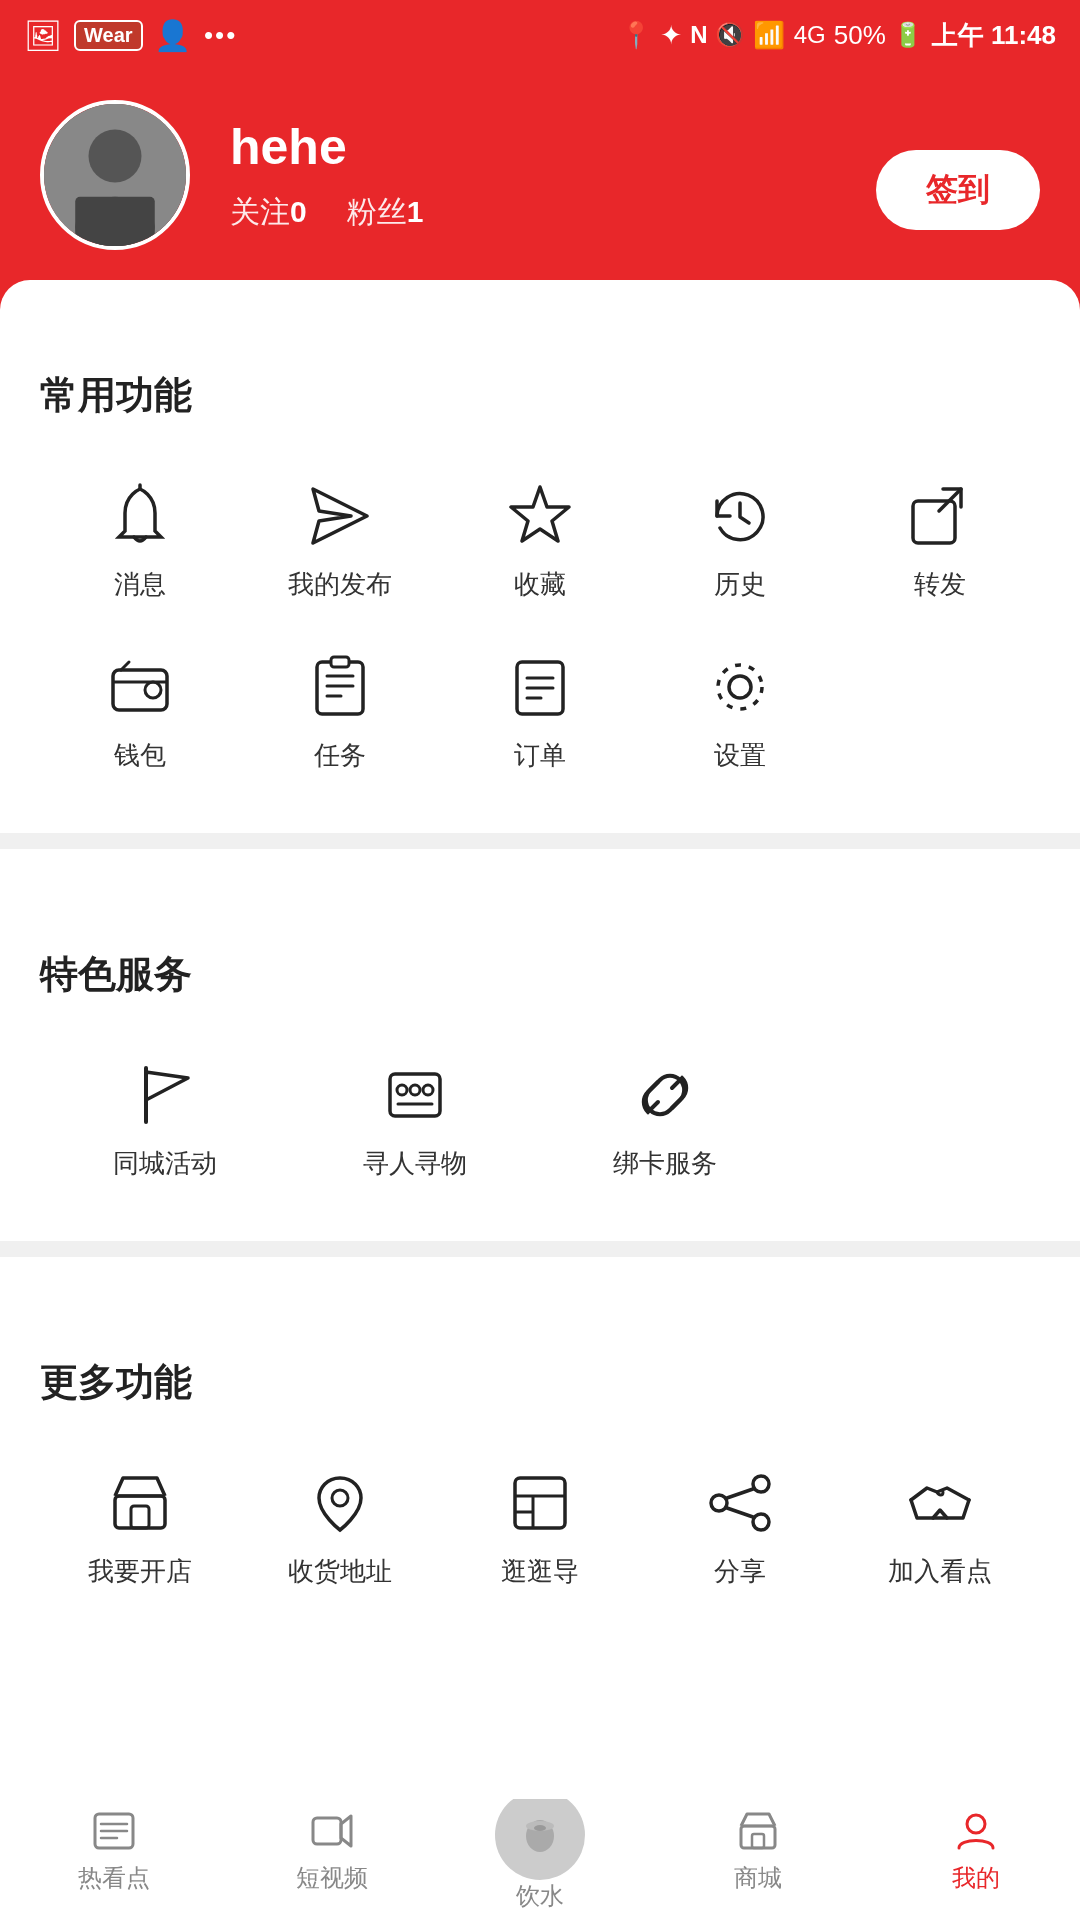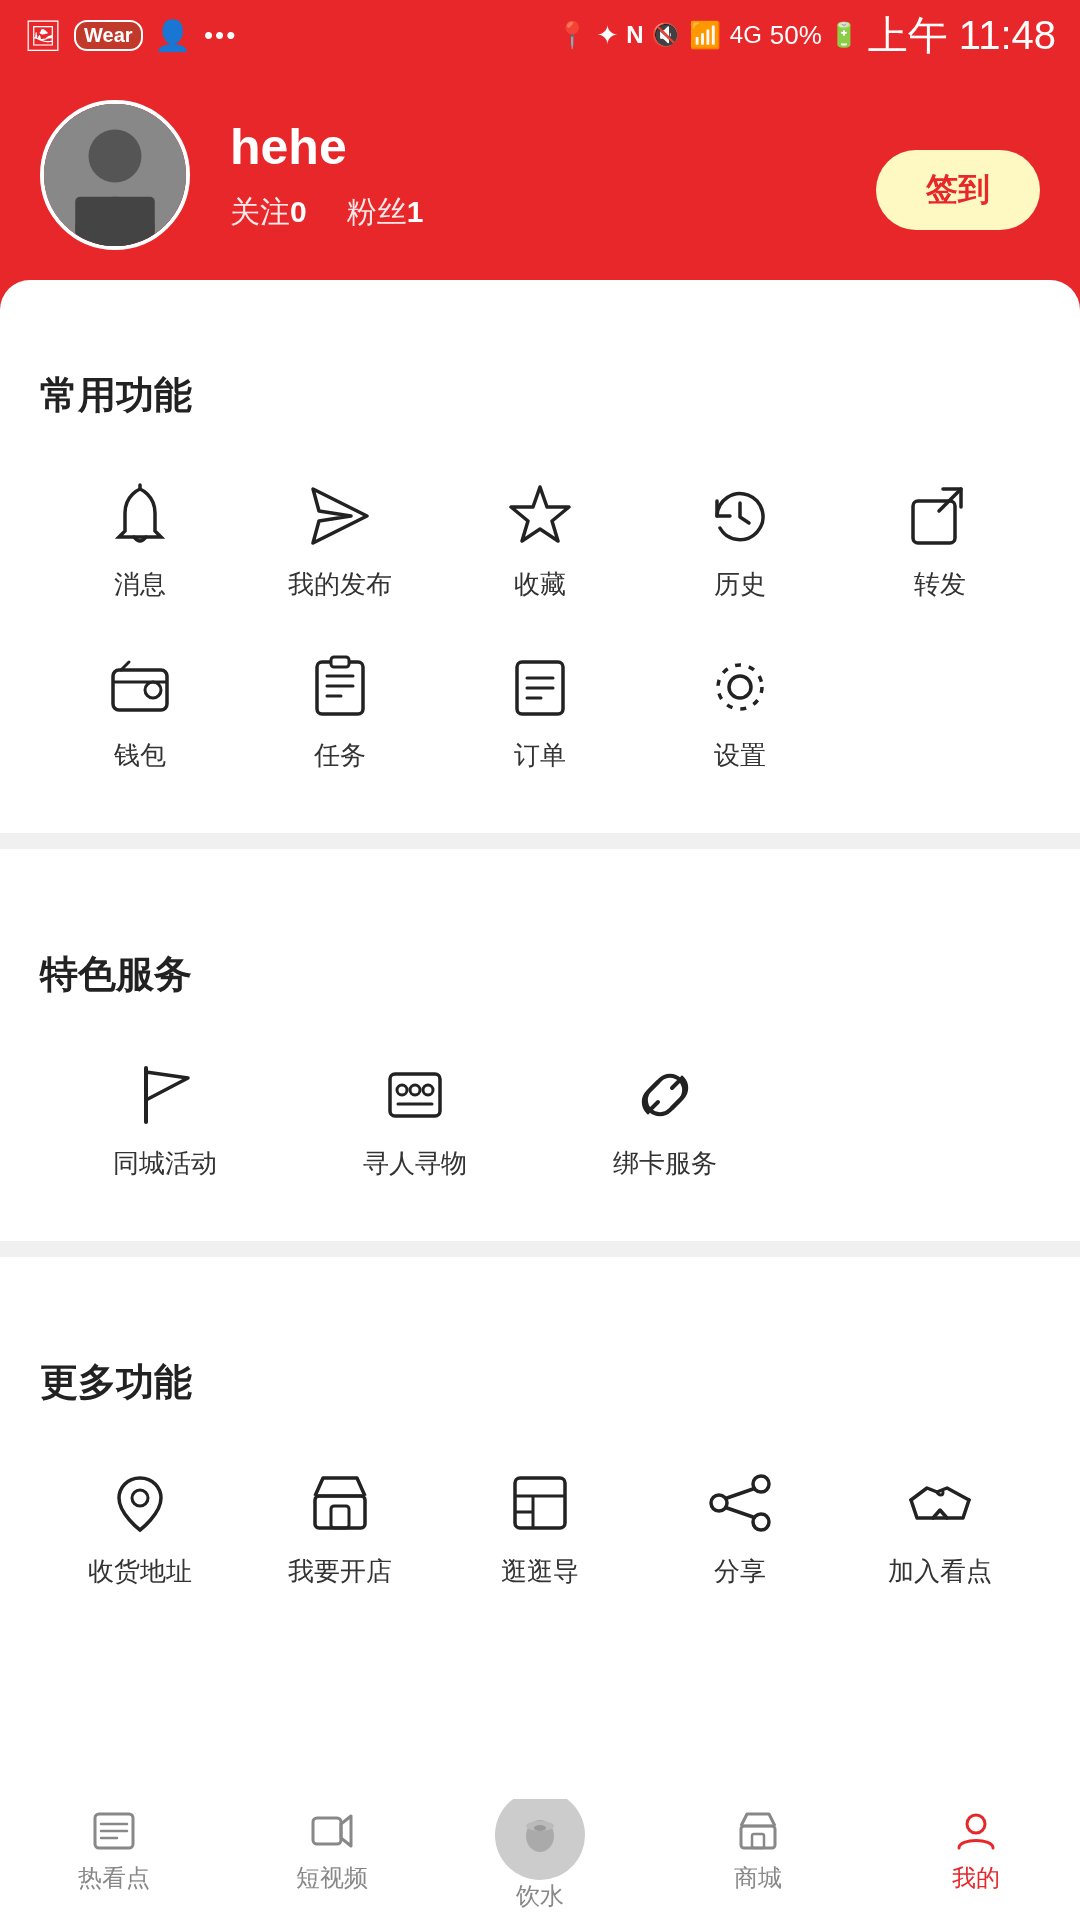--- a/index.html
+++ b/index.html
@@ -34,30 +34,30 @@
       font-size: 28px;
       color: white;
     }
     .wear-badge {
       background: #c0392b;
       border: 2px solid white;
       color: white;
       font-size: 20px;
       font-weight: bold;
       padding: 2px 8px;
-      border-radius: 13px;
+      border-radius: 6px;
     }
     .status-icon {
       color: white;
       font-size: 30px;
     }
     .status-time {
       color: white;
-      font-size: 40px;
-      font-weight: 400;
+      font-size: 26px;
+      font-weight: 700;
     }
 
     
     .profile-header {
       width: 100%;
       background: #e8272a;
       padding: 30px 40px 60px 40px;
       display: flex;
       align-items: center;
       gap: 40px;
@@ -96,21 +96,21 @@
       color: white;
       font-size: 30px;
     }
     .stat-item {
       display: flex;
       align-items: center;
     }
     .stat-label { color: rgba(255,255,255,0.9); }
     .stat-value { font-weight: bold; }
     .checkin-btn {
-      background: #fef9c3;
+      background: #ffffff;
       color: #e8272a;
       border: none;
       border-radius: 50px;
       padding: 18px 50px;
       font-size: 32px;
       font-weight: bold;
       cursor: pointer;
       position: absolute;
       right: 40px;
       top: 50%;
@@ -440,37 +440,37 @@
 
   <div class="divider"></div>
 
   <div class="section">
     <div class="section-title">更多功能</div>
     <div class="icon-grid">
 
       <div class="icon-item">
         <span class="icon-symbol">
           <svg width="70" height="70" viewBox="0 0 70 70" fill="none">
-            <path d="M35 10 C22 10 14 20 14 30 C14 46 35 62 35 62 C35 62 56 46 56 30 C56 20 48 10 35 10Z" stroke="#222" stroke-width="3.5" fill="none"></path>
-            <circle cx="35" cy="30" r="8" stroke="#222" stroke-width="3" fill="none"></circle>
-          </svg>
-        </span>
-        <span class="icon-label">收货地址</span>
-      </div>
-
-      <div class="icon-item">
-        <span class="icon-symbol">
-          <svg width="70" height="70" viewBox="0 0 70 70" fill="none">
             <rect x="10" y="28" width="50" height="32" rx="4" stroke="#222" stroke-width="3.5" fill="none"></rect>
             <path d="M10 28 L18 10 H52 L60 28" stroke="#222" stroke-width="3.5" fill="none" stroke-linejoin="round"></path>
             <line x1="10" y1="28" x2="60" y2="28" stroke="#222" stroke-width="3"></line>
             <rect x="26" y="38" width="18" height="22" rx="3" stroke="#222" stroke-width="3" fill="none"></rect>
           </svg>
         </span>
         <span class="icon-label">我要开店</span>
+      </div>
+
+      <div class="icon-item">
+        <span class="icon-symbol">
+          <svg width="70" height="70" viewBox="0 0 70 70" fill="none">
+            <path d="M35 10 C22 10 14 20 14 30 C14 46 35 62 35 62 C35 62 56 46 56 30 C56 20 48 10 35 10Z" stroke="#222" stroke-width="3.5" fill="none"></path>
+            <circle cx="35" cy="30" r="8" stroke="#222" stroke-width="3" fill="none"></circle>
+          </svg>
+        </span>
+        <span class="icon-label">收货地址</span>
       </div>
 
       <div class="icon-item">
         <span class="icon-symbol">
           <svg width="70" height="70" viewBox="0 0 70 70" fill="none">
             <rect x="10" y="10" width="50" height="50" rx="5" stroke="#222" stroke-width="3.5" fill="none"></rect>
             <line x1="10" y1="28" x2="60" y2="28" stroke="#222" stroke-width="3"></line>
             <line x1="28" y1="28" x2="28" y2="60" stroke="#222" stroke-width="3"></line>
             <line x1="10" y1="44" x2="28" y2="44" stroke="#222" stroke-width="3"></line>
           </svg>

